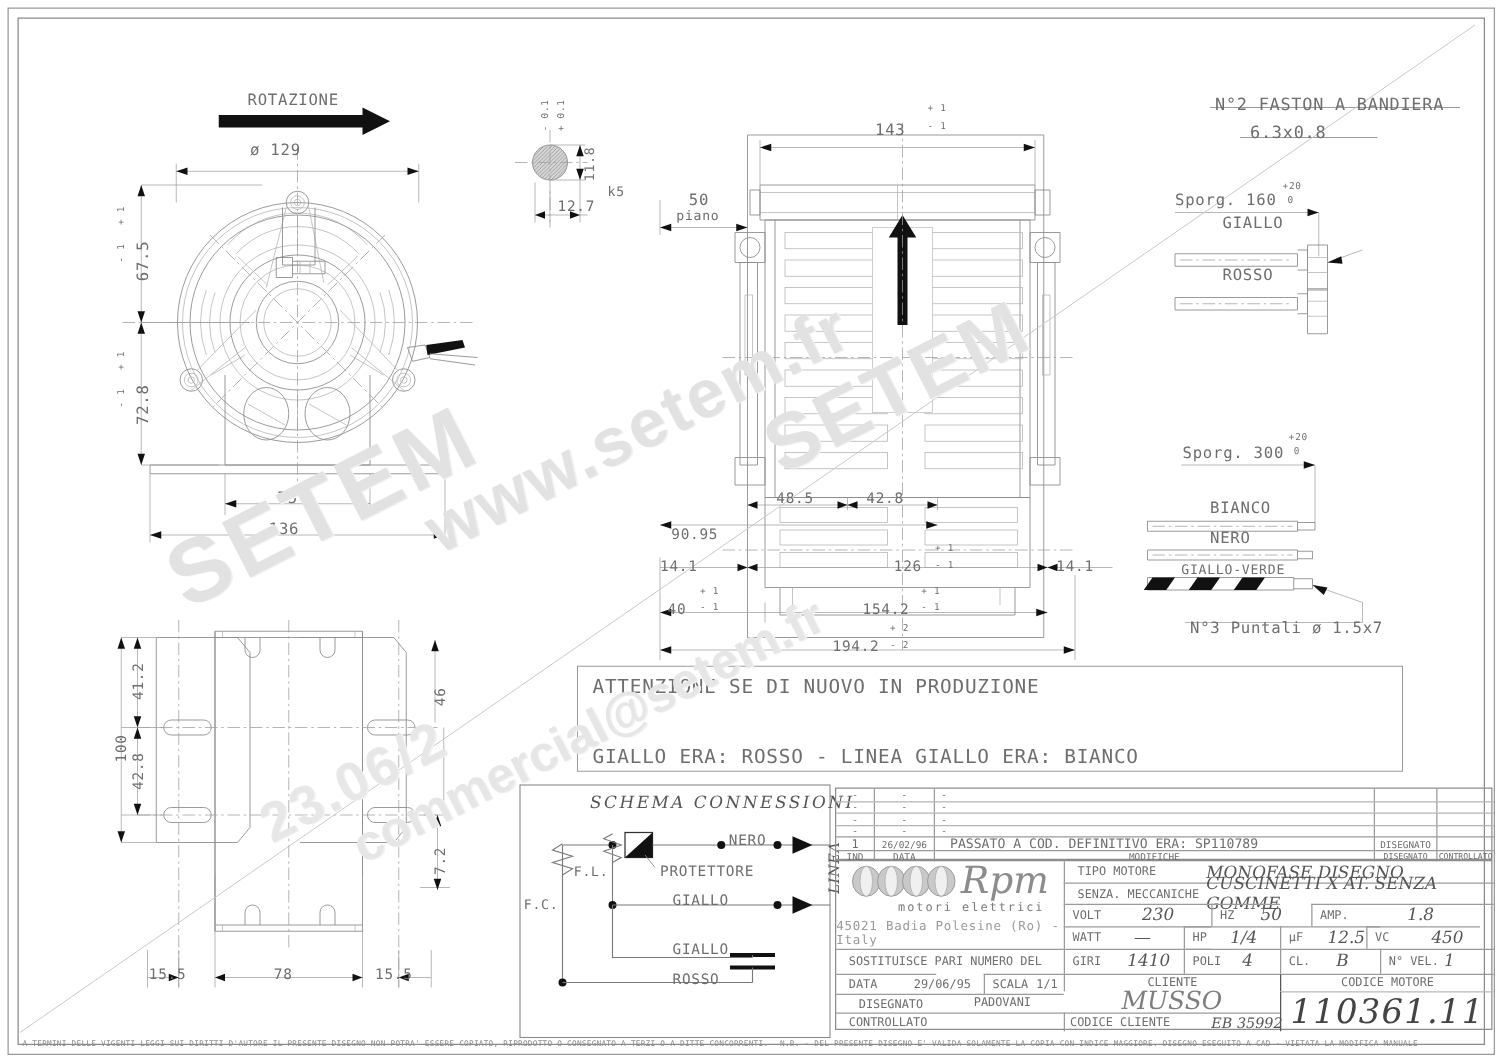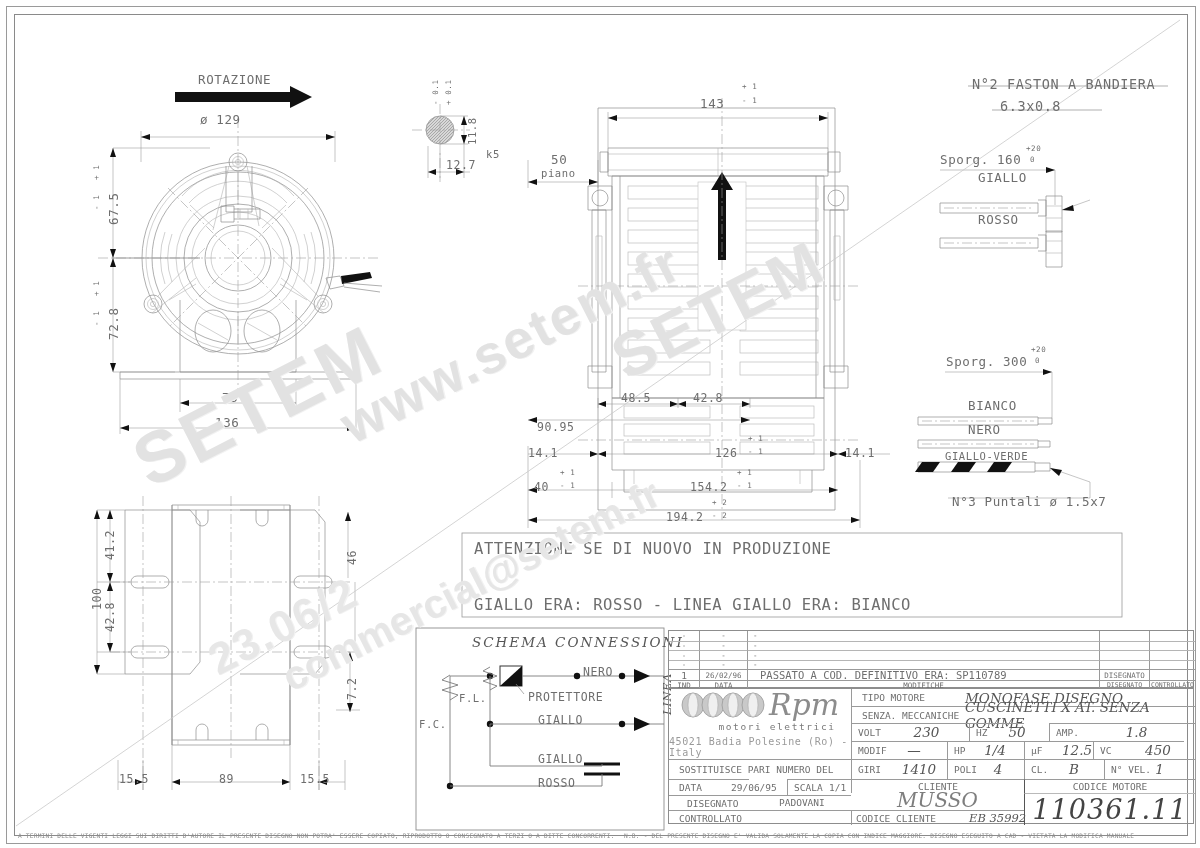--- a/index.html
+++ b/index.html
@@ -426,21 +426,21 @@
   <div class="txt t7" style="left:737px;top:468px;">+ 1</div>
   <div class="txt t7" style="left:737px;top:481px;">- 1</div>
   <div class="txt t11" style="left:666px;top:510px;">194.2</div>
   <div class="txt t7" style="left:712px;top:498px;">+ 2</div>
   <div class="txt t7" style="left:712px;top:511px;">- 2</div>
 
   <div class="txt t11 rot90" style="left:103px;top:560px;">41.2</div>
   <div class="txt t11 rot90" style="left:103px;top:632px;">42.8</div>
   <div class="txt t11 rot90" style="left:90px;top:610px;">100</div>
   <div class="txt t11" style="left:119px;top:772px;">15.5</div>
-  <div class="txt t11" style="left:219px;top:772px;">89</div>
+  <div class="txt t11" style="left:219px;top:772px;">78</div>
   <div class="txt t11" style="left:300px;top:772px;">15.5</div>
   <div class="txt t11 rot90" style="left:345px;top:700px;">7.2</div>
   <div class="txt t11 rot90" style="left:345px;top:565px;">46</div>
 
   <div class="txt t13" style="left:972px;top:76px;">N°2 FASTON A BANDIERA</div>
   <div class="txt t13" style="left:1000px;top:98px;">6.3x0.8</div>
   <div class="txt t12" style="left:940px;top:152px;">Sporg. 160</div>
   <div class="txt t7" style="left:1026px;top:144px;">+20</div>
   <div class="txt t7" style="left:1030px;top:155px;">0</div>
   <div class="txt t12" style="left:978px;top:170px;">GIALLO</div>
@@ -531,21 +531,21 @@
     <div class="cell cb t9" style="left:182px;top:17px;width:344px;height:17px;padding-left:10px;border-top:1px solid #9a9a9a;">SENZA. MECCANICHE</div>
     <div class="cell t13 hand" style="left:296px;top:17px;width:230px;height:17px;">CUSCINETTI X AT. SENZA GOMME</div>
 
     <div class="cell cb t9" style="left:182px;top:34px;width:118px;height:18px;padding-left:6px;border-top:1px solid #9a9a9a;">VOLT</div>
     <div class="cell t13 hand ctrx" style="left:215px;top:34px;width:85px;height:18px;">230</div>
     <div class="cell cb t9" style="left:300px;top:34px;width:55px;height:18px;padding-left:6px;border-top:1px solid #9a9a9a;">HZ</div>
     <div class="cell t13 hand ctrx" style="left:318px;top:34px;width:60px;height:18px;">50</div>
     <div class="cell cb t9" style="left:380px;top:34px;width:146px;height:18px;padding-left:6px;border-top:1px solid #9a9a9a;">AMP.</div>
     <div class="cell t13 hand ctrx" style="left:420px;top:34px;width:95px;height:18px;">1.8</div>
 
-    <div class="cell cb t9" style="left:182px;top:52px;width:118px;height:18px;padding-left:6px;border-top:1px solid #9a9a9a;">MODIF</div>
+    <div class="cell cb t9" style="left:182px;top:52px;width:118px;height:18px;padding-left:6px;border-top:1px solid #9a9a9a;">WATT</div>
     <div class="cell t13 hand ctrx" style="left:215px;top:52px;width:60px;height:18px;">—</div>
     <div class="cell cb t9" style="left:278px;top:52px;width:77px;height:18px;padding-left:6px;border-top:1px solid #9a9a9a;">HP</div>
     <div class="cell t13 hand ctrx" style="left:296px;top:52px;width:60px;height:18px;">1/4</div>
     <div class="cell cb t9" style="left:355px;top:52px;width:80px;height:18px;padding-left:6px;border-top:1px solid #9a9a9a;">µF</div>
     <div class="cell t13 hand ctrx" style="left:374px;top:52px;width:68px;height:18px;">12.5</div>
     <div class="cell cb t9" style="left:424px;top:52px;width:91px;height:18px;padding-left:6px;border-top:1px solid #9a9a9a;">VC</div>
     <div class="cell t13 hand ctrx" style="left:455px;top:52px;width:68px;height:18px;">450</div>
 
     <div class="cell t9" style="left:0;top:70px;width:182px;height:20px;padding-left:10px;border-top:1px solid #9a9a9a;">SOSTITUISCE PARI NUMERO DEL</div>
     <div class="cell cb t9" style="left:182px;top:70px;width:118px;height:20px;padding-left:6px;border-top:1px solid #9a9a9a;">GIRI</div>

